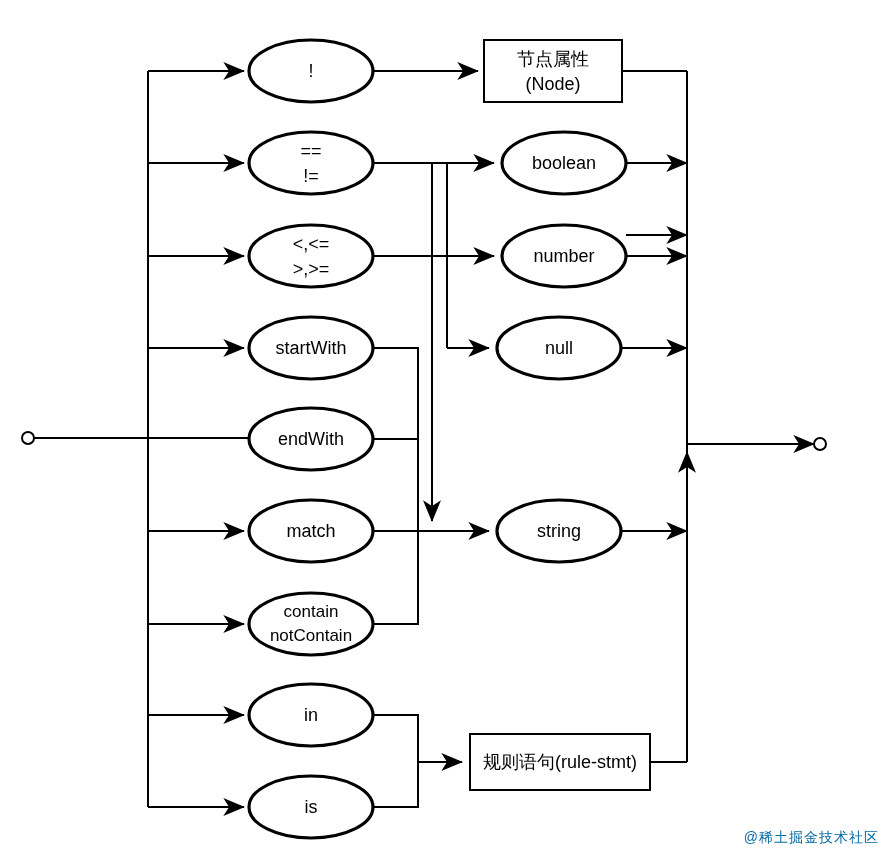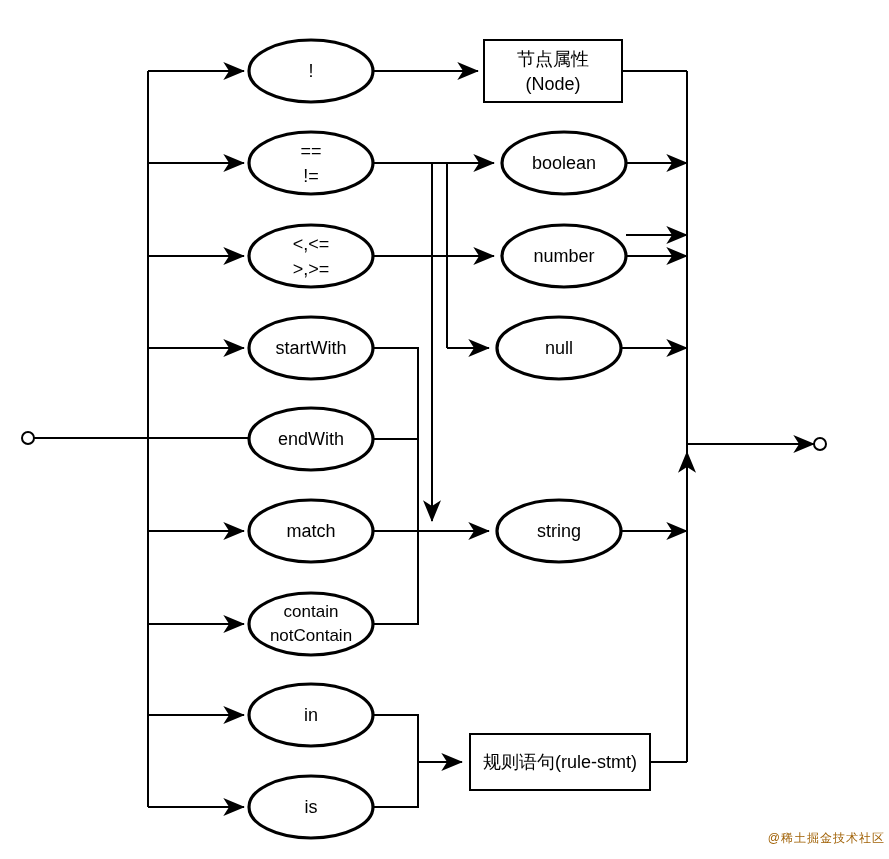--- a/index.html
+++ b/index.html
@@ -52,25 +52,25 @@
     font-size: 18px;
     fill: #000000;
     text-anchor: middle;
     dominant-baseline: middle;
   }
   .rr-label.small {
     font-size: 17px;
   }
   .watermark {
     position: absolute;
-    right: 4px;
+    right: 10px;
     bottom: 12px;
     font-family: "Liberation Sans", sans-serif;
-    font-size: 12px;
-    color: #a16207;
+    font-size: 14px;
+    color: #0369a1;
     letter-spacing: 1px;
     user-select: none;
   }
 </style>
 </head>
 <body>
 
 <div id="diagram-root">
 
   <svg id="railroad" viewBox="0 0 889 859" xmlns="http://www.w3.org/2000/svg">

